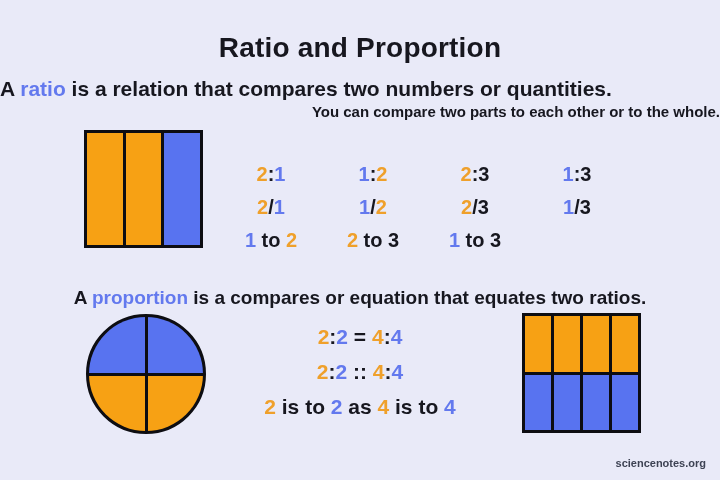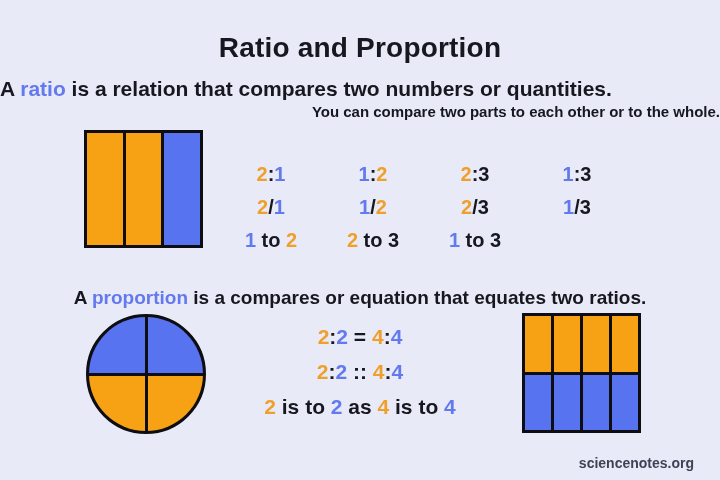--- a/index.html
+++ b/index.html
@@ -33,21 +33,21 @@
 
   
   .ratio-table{left:220px;top:140px;width:408px;margin-top:18px;}
   .trow{display:grid;grid-template-columns:repeat(4,102px);height:33px;}
   .tcell{text-align:center;font-size:20px;line-height:33px;font-weight:700;white-space:pre;}
 
   
   .prop-lines{left:220px;top:319px;width:280px;text-align:center;}
   .prop-line{font-size:21px;line-height:35px;font-weight:700;white-space:pre;}
 
-  .credit{top:456px;right:26px;font-size:14px;line-height:15px;font-weight:600;color:var(--credit);}
+  .credit{top:456px;right:14px;font-size:11px;line-height:15px;font-weight:600;color:var(--credit);}
 </style>
 </head>
 <body style="background: var(--background);">
 
 <h1 class="abs title">Ratio and Proportion</h1>
 
 <p class="abs def1"><span style="color: var(--ink);">A </span><span style="color: var(--blue);">ratio</span><span style="color: var(--ink);"> is a relation that compares two numbers or quantities.</span></p>
 
 <p class="abs def2">You can compare two parts to each other or to the whole.</p>
 

